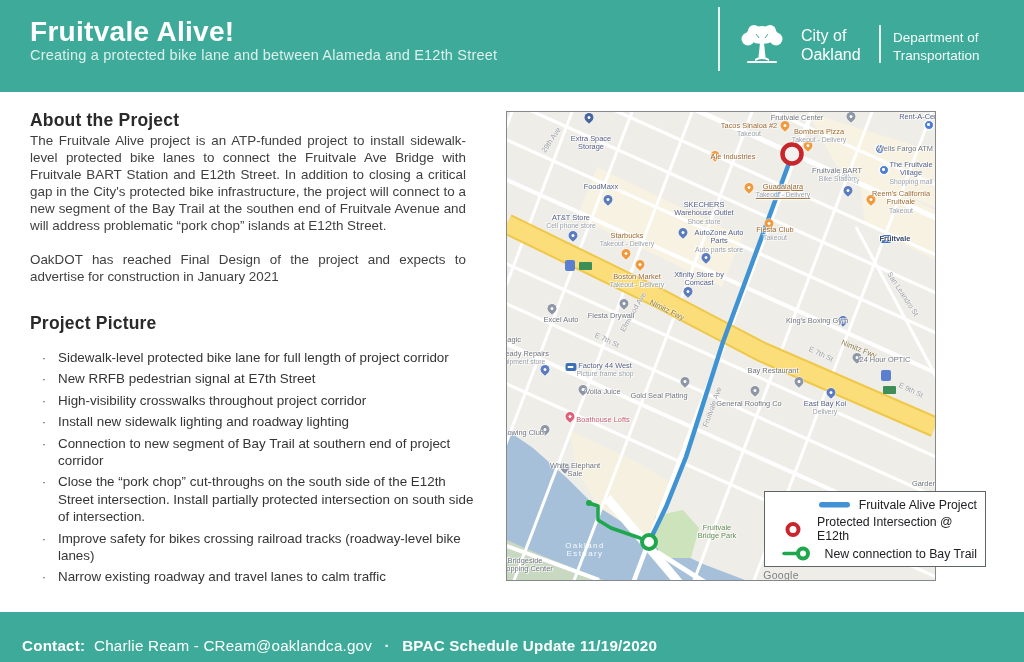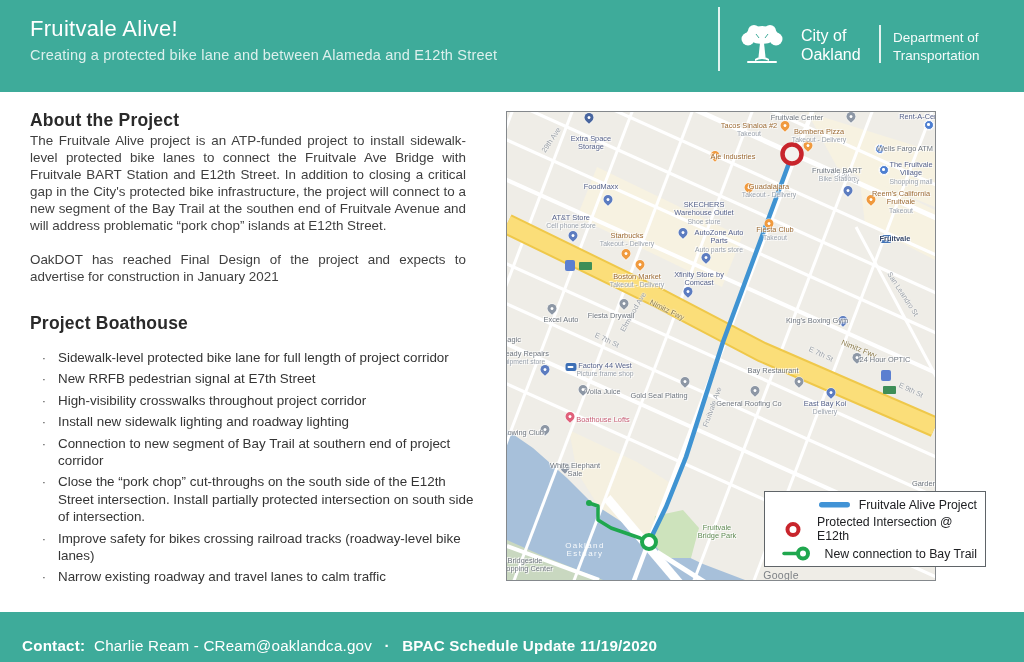--- a/index.html
+++ b/index.html
@@ -4,21 +4,21 @@
 <style>
   html,body{margin:0;padding:0;}
   body{
     width:1024px;height:662px;position:relative;overflow:hidden;
     background:#ffffff;font-family:"Liberation Sans",sans-serif;
     -webkit-font-smoothing:antialiased;
   }
   
   .band{position:absolute;left:0;width:1024px;background:#3EAB9A;}
   .header{top:0;height:92px;}
-  .page-title{position:absolute;left:30px;top:16px;font-size:22px;font-weight:400;color:#fff;letter-spacing:.3px;text-align:center;}
+  .page-title{position:absolute;left:30px;top:16px;font-size:28px;font-weight:700;color:#fff;letter-spacing:.3px;text-align:center;}
   .page-subtitle{position:absolute;left:30px;top:47px;font-size:14.5px;font-weight:400;color:rgba(255,255,255,.82);letter-spacing:.2px;}
   .hdr-div1{position:absolute;left:718px;top:7px;width:2px;height:64px;background:rgba(255,255,255,.85);}
   .hdr-div2{position:absolute;left:879px;top:25px;width:2px;height:38px;background:rgba(255,255,255,.85);}
   .tree{position:absolute;left:735px;top:21px;width:54px;height:48px;}
   .org-name{position:absolute;left:801px;top:26px;font-size:16px;line-height:19px;color:#fff;font-weight:400;}
   .dept-name{position:absolute;left:893px;top:29px;font-size:13.5px;line-height:18px;color:rgba(255,255,255,.95);}
   
   .h2{position:absolute;left:30px;font-size:17.5px;font-weight:700;color:#2a2a2a;letter-spacing:.2px;}
   .h2.about{top:110px;}
   .h2.elements{top:313px;}
@@ -97,21 +97,21 @@
   <div class="hdr-div2"></div>
   <div class="dept-name">
     <div>Department of</div>
     <div>Transportation</div>
   </div>
 </div>
 
 <div class="h2 about">About the Project</div>
 <div class="para p1">The Fruitvale Alive project is an ATP-funded project to install sidewalk-level protected bike lanes to connect the Fruitvale Ave Bridge with Fruitvale BART Station and E12th Street.  In addition to closing a critical gap in the City's protected bike infrastructure, the project will connect to a new segment of the Bay Trail at the southen end of Fruitvale Avenue and will address problematic “pork chop” islands at E12th Street.</div>
 <div class="para p2">OakDOT has reached Final Design of the project and expects to advertise for construction in January 2021</div>
-<div class="h2 elements">Project Boathouse</div>
+<div class="h2 elements">Project Picture</div>
 <ul class="bullets" id="bullet-list">
     <li>
       <span class="dot">·</span>
       <span class="btxt">Sidewalk-level protected bike lane for full length of project corridor</span>
     </li>
     <li>
       <span class="dot">·</span>
       <span class="btxt">New RRFB pedestrian signal at E7th Street</span>
     </li>
     <li>
@@ -258,21 +258,21 @@
         <span class="pin pk-food" style="left: 364px; top: 92px;"></span>
         <div class="poi-label lk-food" style="left: 394px; top: 90px;">
           <div>Reem's California Fruitvale</div>
           <div class="poi-sub">Takeout</div>
         </div>
         <span class="pin pk-bart" style="left: 379px; top: 127px;"></span>
         <div class="poi-label lk-station" style="left: 360px; top: 127px; margin-left: 28px;">
           <div>Fruitvale</div>
         </div>
         <span class="pin pk-food" style="left: 242px; top: 80px;"></span>
-        <div class="poi-label lk-food" style="left: 262px; top: 79px;">
+        <div class="poi-label lk-food" style="left: 276px; top: 79px; text-decoration: underline;">
           <div>Guadalajara</div>
           <div class="poi-sub">Takeout - Delivery</div>
         </div>
         <span class="pin pk-food" style="left: 262px; top: 116px;"></span>
         <div class="poi-label lk-food" style="left: 268px; top: 122px;">
           <div>Fiesta Club</div>
           <div class="poi-sub">Takeout</div>
         </div>
         <span class="pin pk-shop" style="left: 101px; top: 92px;"></span>
         <div class="poi-label lk-shop" style="left: 94px; top: 75px;">

